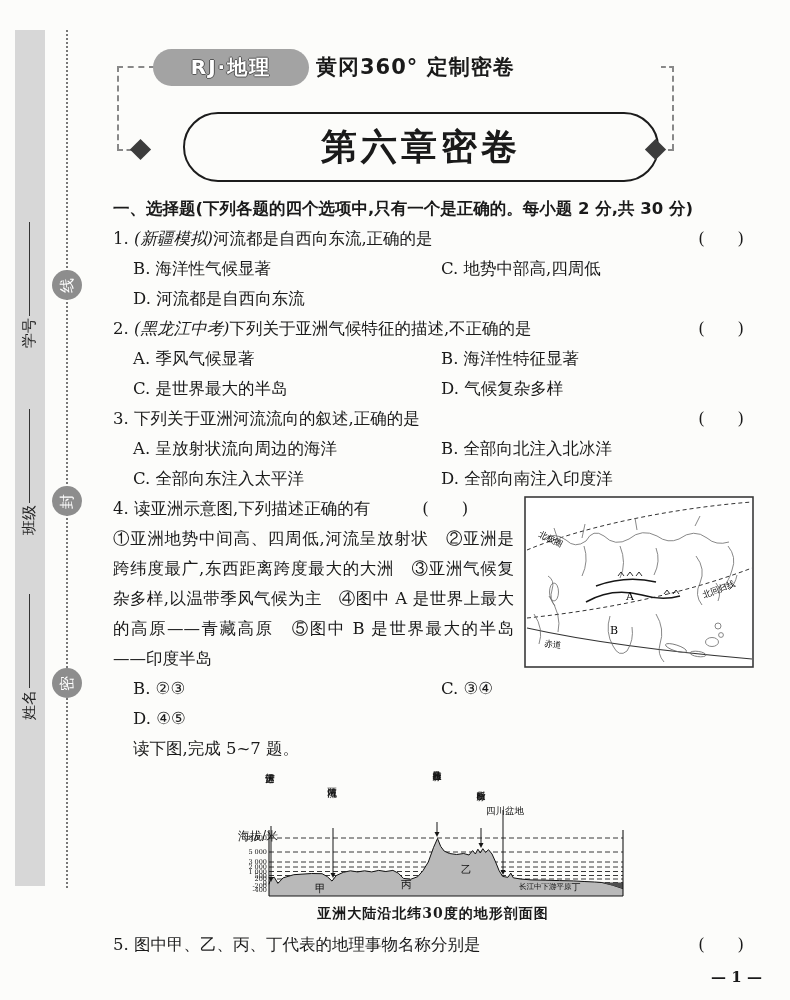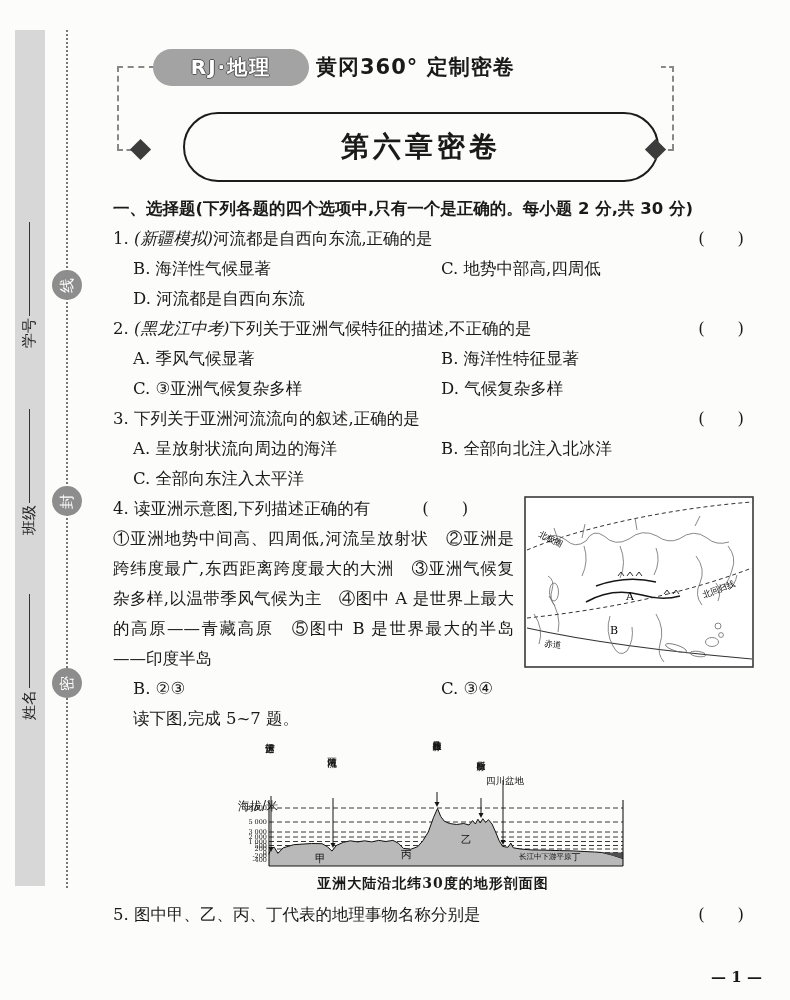--- a/index.html
+++ b/index.html
@@ -21,21 +21,21 @@
         display:flex;align-items:center;justify-content:center;font-weight:bold;font-size:20px;
         font-family:"DejaVu Sans","Liberation Sans",sans-serif;letter-spacing:2px;
         text-shadow:1px 0 0 #555,-1px 0 0 #555,0 1px 0 #555,0 -1px 0 #555;text-align:right;}
   .brand{position:absolute;left:316px;top:53px;font-size:21px;font-weight:bold;letter-spacing:1px;
          font-family:"DejaVu Sans","Liberation Sans",sans-serif;}
   .dash{position:absolute;border:0;}
   .dash.h{border-top:2px dashed #888;height:0;}
   .dash.v{border-left:2px dashed #888;width:0;}
   .banner{position:absolute;left:183px;top:112px;width:472px;height:66px;border:2.5px solid #1c1c1c;
           border-radius:35px;display:flex;align-items:center;justify-content:center;}
-  .banner-title{font-size:28px;font-weight:bold;letter-spacing:4px;}
+  .banner-title{font-size:36px;font-weight:bold;letter-spacing:4px;}
   .diamond{position:absolute;width:15px;height:15px;background:#3c3c3c;transform:rotate(45deg);}
   
   .content{position:absolute;left:103px;top:194px;width:641px;font-size:16.5px;line-height:30px;margin-left:10px;}
   .sec-head{font-family:"DejaVu Sans","Liberation Sans",sans-serif;font-weight:bold;font-size:16.5px;}
   .qrow{display:flex;}
   .qrow .stem{flex:1;}
   .qrow .bracket{width:76px;text-align:right;padding-right:10px;white-space:nowrap;}
   .src{font-style:italic;}
   .opts{display:grid;grid-template-columns:308px 1fr;padding-left:20px;}
   .indent{padding-left:20px;}
@@ -111,32 +111,33 @@
       <span>D. 河流都是自西向东流</span>
     </div>
 
     <div class="qrow">
       <span class="stem"><span>2.</span> <span class="src">(黑龙江中考)</span><span>下列关于亚洲气候特征的描述,不正确的是</span></span>
       <span class="bracket">(　　)</span>
     </div>
     <div class="opts">
       <span>A. 季风气候显著</span>
       <span>B. 海洋性特征显著</span>
-      <span>C. ③亚洲气候复杂多样</span>
+      <span>C. 是世界最大的半岛</span>
       <span>D. 气候复杂多样</span>
     </div>
 
     <div class="qrow">
       <span class="stem"><span>3.</span> <span>下列关于亚洲河流流向的叙述,正确的是</span></span>
       <span class="bracket">(　　)</span>
     </div>
     <div class="opts">
       <span>A. 呈放射状流向周边的海洋</span>
       <span>B. 全部向北注入北冰洋</span>
       <span>C. 全部向东注入太平洋</span>
+      <span>D. 全部向南注入印度洋</span>
     </div>
 
     <div class="q4wrap">
       <svg class="mapfloat" width="230" height="172" viewBox="0 0 230 172">
         <rect x="1" y="1" width="228" height="170" fill="#ffffff" stroke="#3a3a3a" stroke-width="1.6"></rect>
 
         <path d="M3,54 C60,30 150,12 228,6" fill="none" stroke="#333" stroke-width="1" stroke-dasharray="4,3"></path>
 
         <path d="M3,122 C80,114 160,98 228,72" fill="none" stroke="#333" stroke-width="1" stroke-dasharray="4,3"></path>
 
@@ -176,20 +177,21 @@
       </svg>
       <div>
         <span>4.</span>
         <span>读亚洲示意图,下列描述正确的有</span><span class="spacer"></span><span>(　　)</span>
       </div>
       <div style="text-align:justify;">①亚洲地势中间高、四周低,河流呈放射状　②亚洲是跨纬度最广,东西距离跨度最大的大洲　③亚洲气候复杂多样,以温带季风气候为主　④图中 A 是世界上最大的高原——青藏高原　⑤图中 B 是世界最大的半岛——印度半岛</div>
     </div>
     <div class="opts">
       <span>B. ②③</span>
       <span>C. ③④</span>
+      <span>D. ④⑤</span>
     </div>
 
     <div class="indent">读下图,完成 5~7 题。</div>
 
     <div class="figure">
       <svg width="392" height="132" viewBox="0 0 392 132">
         <g>
             <line x1="32" y1="70" x2="386" y2="70" stroke="#222" stroke-width="0.9" stroke-dasharray="5,3"></line>
             <text x="30" y="72.3" text-anchor="end" font-size="6.5" fill="#111" font-family="&quot;DejaVu Serif&quot;,serif">8 000</text>
             <line x1="32" y1="84" x2="386" y2="84" stroke="#222" stroke-width="0.9" stroke-dasharray="5,3"></line>

